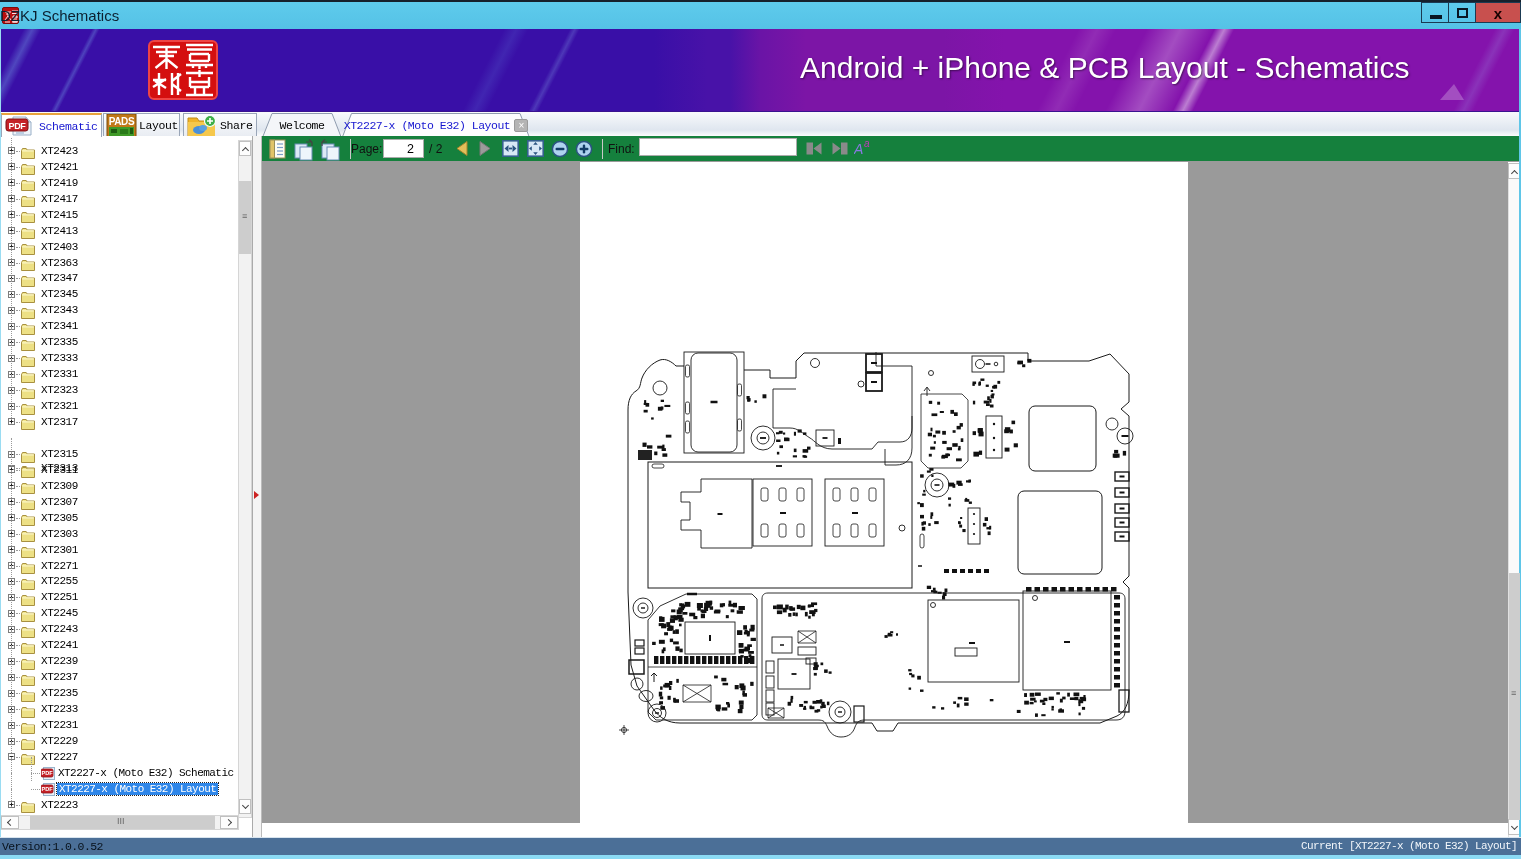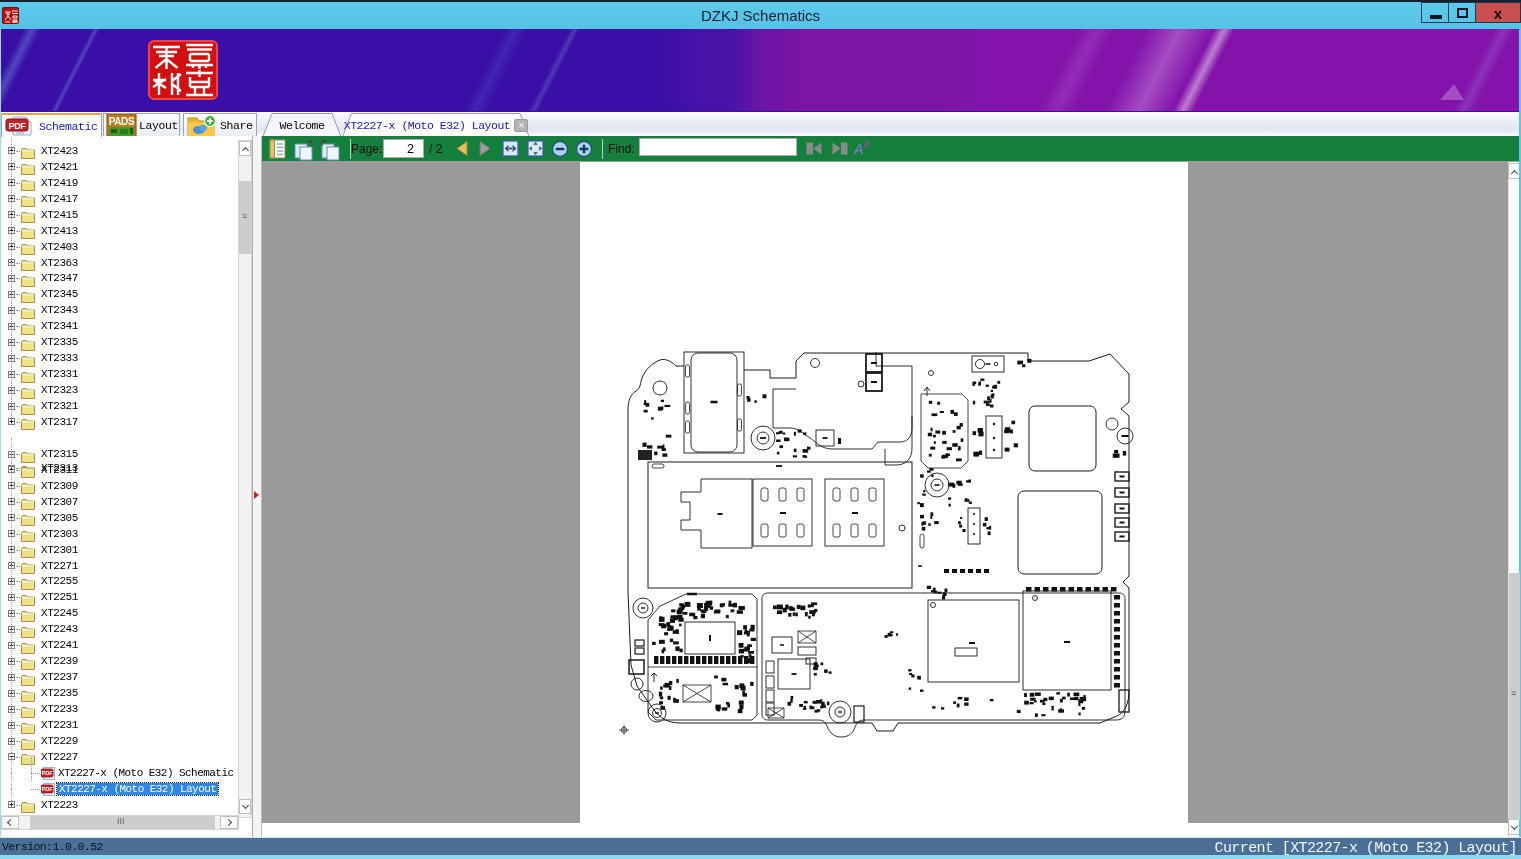--- a/index.html
+++ b/index.html
@@ -1,17 +1,17 @@
 <!DOCTYPE html>
 <html><head><meta charset="utf-8"><style>
 *{margin:0;padding:0;box-sizing:border-box}
 html,body{width:1521px;height:859px;overflow:hidden;font-family:"Liberation Sans",sans-serif;position:relative;background:#fff}
 
 #titlebar{left:0;top:0;width:1521px;height:29px;background:linear-gradient(#5ecbec,#55c2e6);border-top:2px solid #16202c;position:absolute}
-#titlebar .ttl{position:absolute;left:0;right:0;top:5px;text-align:center;font-size:15px;color:#0c2030}
+#titlebar .ttl{position:absolute;left:0;right:0;top:5px;font-size:15px;color:#0c2030}
 .winbtn{position:absolute;top:0;height:21px;border:1px solid #1b3a52}
 #btnmin{left:1421px;width:28px}
 #btnmax{left:1448px;width:28px}
 #btncls{left:1475px;width:46px;background:#c8504e;border-color:#1b3a52}
 #btnmin i{position:absolute;left:8px;top:12px;width:12px;height:4px;background:#0a1622}
 #btnmax i{position:absolute;left:8px;top:5px;width:11px;height:10px;border:2.5px solid #0a1622;background:transparent}
 #btncls i{position:absolute;left:0;right:0;top:2px;text-align:center;font-weight:bold;font-size:15px;color:#140000;font-style:normal}
 .minilogo{position:absolute;left:2px;top:5px;width:17px;height:17px;background:#b80f0f;border-radius:2px;border:1px solid #7d0a0a;overflow:hidden;padding:1px 0 0 1px}
 
 #banner{left:0;top:29px;width:1521px;height:82px;position:absolute;background:linear-gradient(90deg,#390fa7 0%,#390fa7 43%,#4812a8 46.5%,#4812a8 48%,#6a14a6 50%,#7c15a6 53%,#7c15a6 62%,#8413ac 66%,#8413ac 100%);overflow:hidden}
@@ -57,21 +57,21 @@
 #splitarrow{position:absolute;left:254px;top:491px;width:0;height:0;border-left:5px solid #c22;border-top:4px solid transparent;border-bottom:4px solid transparent}
 #grayL{position:absolute;left:262px;top:162px;width:318px;height:661px;background:#9a9a9a}
 #grayR{position:absolute;left:1188px;top:162px;width:320px;height:661px;background:#9a9a9a}
 #page{position:absolute;left:580px;top:162px;width:608px;height:661px;background:#fff}
 
 #rscroll{position:absolute;left:1508px;top:163px;width:13px;height:674px;background:#fafafa;border-left:1px solid #e0e0e0}
 #rthumb{position:absolute;left:1509px;top:573px;width:11px;height:247px;background:#cdcdcd}
 
 #statusbar{position:absolute;left:0;top:837px;width:1521px;height:18px;background:#4b6f97;border-top:1px solid #d8e4ee}
 #statusbar .v{position:absolute;left:2px;top:2px;font-family:"Liberation Mono",monospace;font-size:11.5px;letter-spacing:-0.6px;color:#08121c}
-#statusbar .c{position:absolute;right:4px;top:2px;font-family:"Liberation Mono",monospace;font-size:15px;letter-spacing:-0.6px;color:#f2f6fa}
+#statusbar .c{position:absolute;right:4px;top:2px;font-family:"Liberation Mono",monospace;font-size:11px;letter-spacing:-0.6px;color:#f2f6fa}
 #bottomedge{position:absolute;left:0;top:855px;width:1521px;height:4px;background:#8adaf4}
 </style></head><body>
 
 <div id="banner">
  <div class="beam" style="left:480px;top:-60px;width:22px;height:220px;opacity:.15;background:linear-gradient(90deg,rgba(90,170,255,0),rgba(120,200,255,.8),rgba(90,170,255,0))"></div>
  <div class="beam" style="left:545px;top:-60px;width:9px;height:220px;opacity:.22;background:linear-gradient(90deg,rgba(120,200,255,0),rgba(160,220,255,.9),rgba(120,200,255,0))"></div>
  <div class="beam" style="left:-6px;top:-60px;width:16px;height:240px;opacity:.3;background:linear-gradient(90deg,rgba(100,190,255,0),rgba(140,220,255,.9),rgba(100,190,255,0))"></div>
  <div class="beam" style="left:62px;top:-60px;width:7px;height:240px;opacity:.28;background:linear-gradient(90deg,rgba(100,190,255,0),rgba(140,220,255,.9),rgba(100,190,255,0))"></div>
  <div class="beam" style="left:1120px;top:-70px;width:60px;height:260px;opacity:.3;background:linear-gradient(90deg,rgba(255,230,255,0),rgba(255,245,255,.85),rgba(255,230,255,0))"></div>
  <div class="beam" style="left:1185px;top:-70px;width:18px;height:260px;opacity:.45;background:linear-gradient(90deg,rgba(255,240,255,0),#ffffff,rgba(255,240,255,0))"></div>
@@ -81,20 +81,21 @@
  <div id="logo">
       <svg width="66" height="56" viewBox="0 0 66 56">
         <g stroke="#fff" stroke-width="2.4" fill="none">
           <path d="M3 5 h27 M16.5 5 v9 M6 10 h21 M9 14 h15 M16.5 14 v13 M16.5 17 l-11 9 M16.5 17 l11 9"></path>
           <path d="M36 3 h27 M37 7.5 h25 M40 12 h19 M40 12 v7 M59 12 v7 M40 19 h19 M36 23 h27 M43 26 v-4 M49.5 22 v5 M56 26 v-4"></path>
           <path d="M9 31 v22 M3 38 h13 M3 45 l13 -8 M16 46 l-11 -7 M22 31 v22 M22 39 l9 -7 M22 42 l9 7 M28 31 v22" transform="translate(0,0)"></path>
           <path d="M36 31 h27 M49.5 28 v7 M40 35 v10 M59 35 v10 M40 40 h19 M40 45 h19 M45 45 v8 M54 45 v8 M36 53 h27"></path>
         </g>
       </svg>
     </div>
+ <div class="slogan">Android + iPhone &amp; PCB Layout - Schematics</div>
 </div>
 
 <div id="titlebar">
  <div class="minilogo"><svg width="15" height="15" viewBox="0 0 15 15">
         <g stroke="#fff" stroke-width="0.9" fill="none">
           <path d="M1 3 h6 M4 3 v4 M2 5 h4 M4 7 l-3 4 M4 7 l3 4 M8 2 h6 M8 4.5 h6 M9 7 h4 M9 9 v-2 M13 9 v-2 M9 9 h4 M8 12 h6 M10 10 v4 M12 10 v4 M1 13 h5 M8 13 h6"></path>
         </g>
       </svg></div>
  <div class="ttl">DZKJ Schematics</div>
  <div class="winbtn" id="btnmin">

